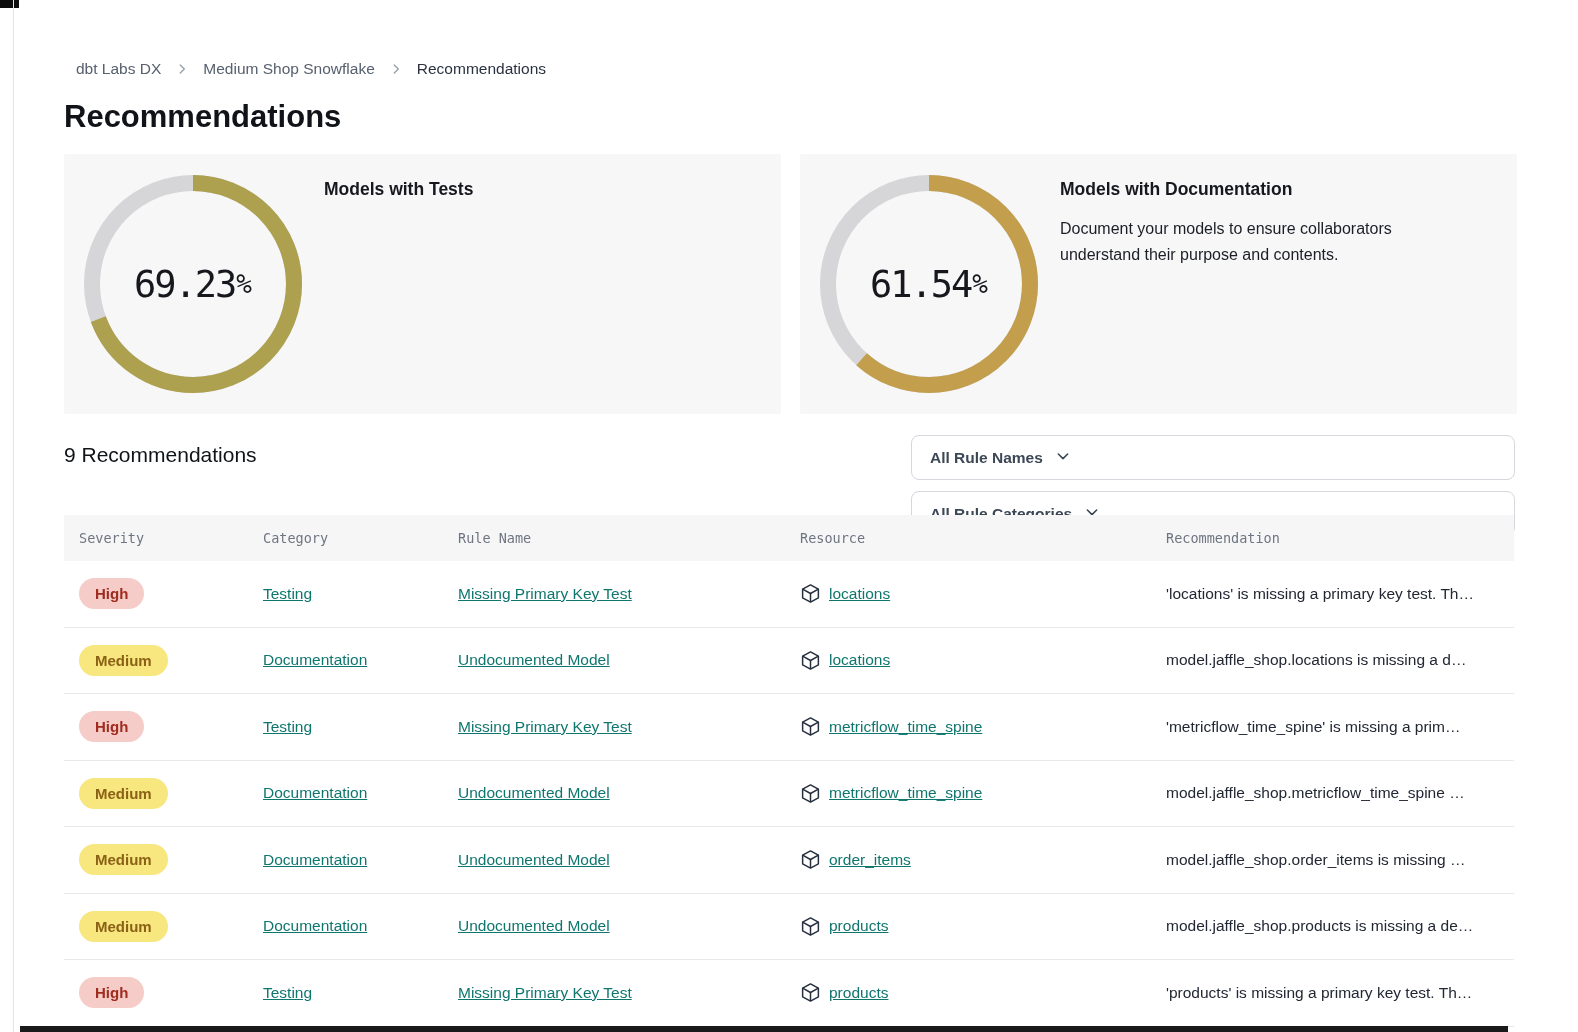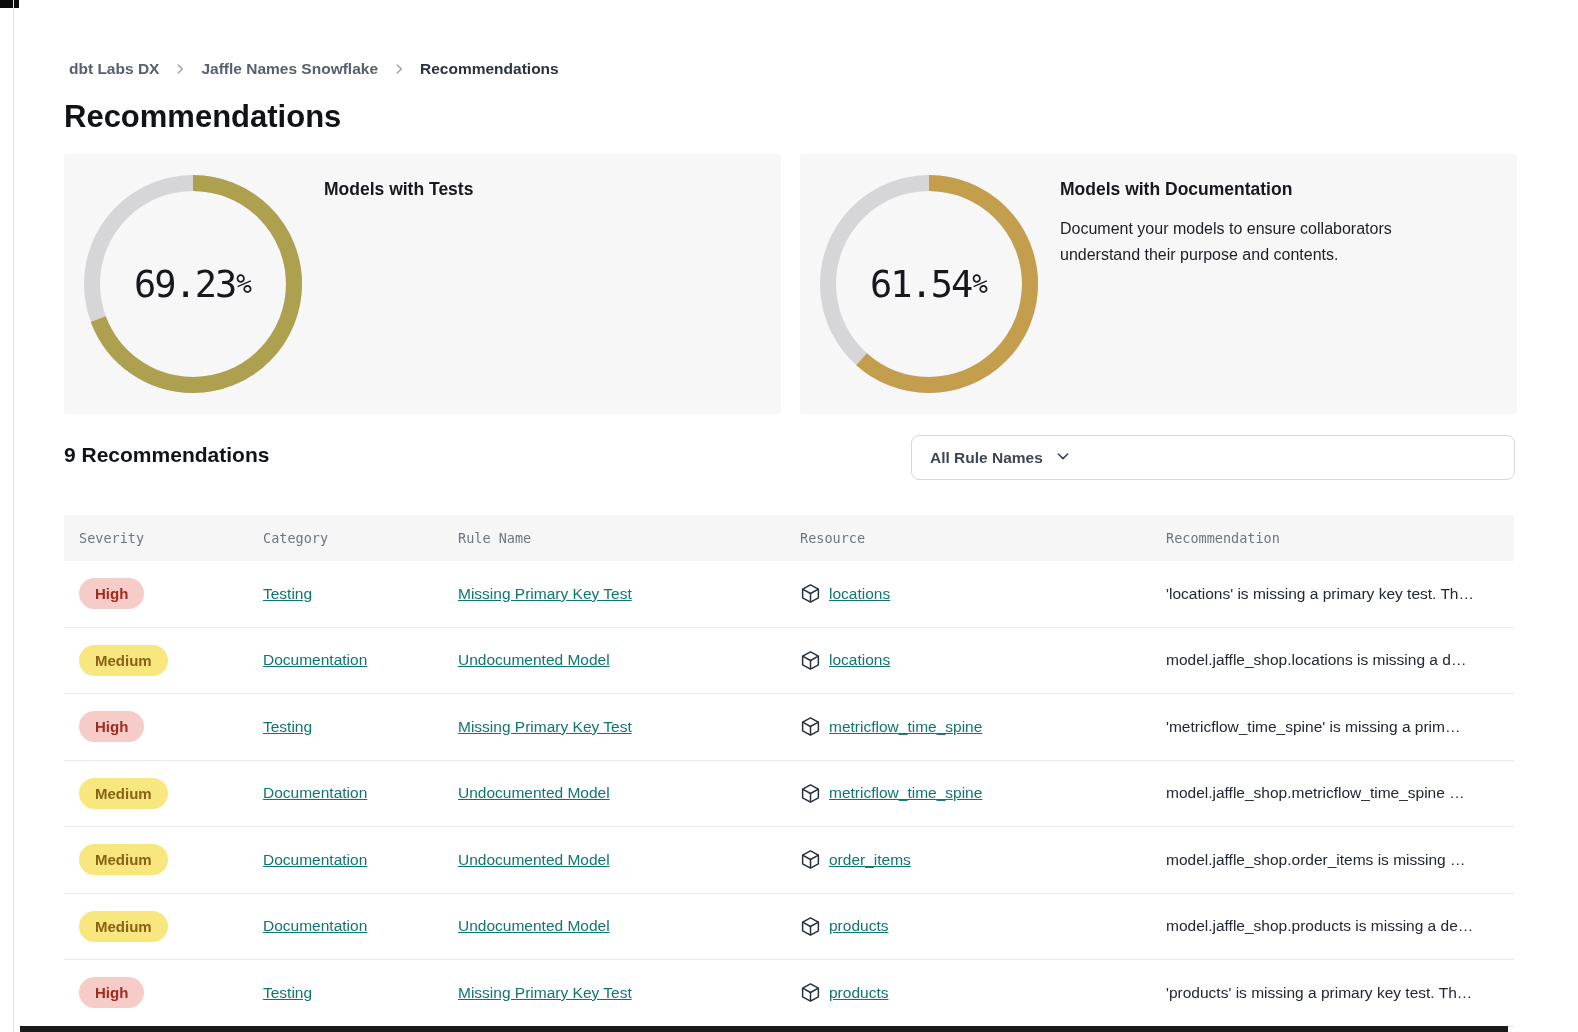--- a/index.html
+++ b/index.html
@@ -7,22 +7,22 @@
   html,body { width:1578px; height:1032px; background:#fff; overflow:hidden;
               font-family:"Liberation Sans", sans-serif; color:#16181d; }
   .stage { position:relative; width:1578px; height:1032px; background:#fff; }
 
   
   .corner-artifact { position:absolute; left:0; top:0; width:19px; height:8px; background:#0c0c0c; }
   .left-divider { position:absolute; left:13px; top:0; width:1px; height:1032px; background:#e4e4e6; }
   .bottom-cutoff { position:absolute; left:20px; top:1026px; width:1488px; height:6px; background:#1a1a1a; }
 
   
-  .breadcrumb { position:absolute; left:69px; top:60px; display:flex; align-items:center; gap:14px;
-                font-size:15.5px; font-weight:bold; color:#56606e; }
+  .breadcrumb { position:absolute; left:76px; top:60px; display:flex; align-items:center; gap:14px;
+                font-size:15.5px; font-weight:normal; color:#56606e; }
   .crumb { cursor:pointer; }
   .crumb.active { color:#2a3240; }
   .crumb-sep { display:flex; align-items:center; color:#9aa1ab; }
 
   .page-title { position:absolute; left:64px; top:99px; font-size:31px; font-weight:600; color:#101317; }
 
   
   .card { position:absolute; top:154px; width:717px; height:260px; background:#f7f7f8; border-radius:2px; }
   .card1 { left:64px; } .card2 { left:800px; }
   .donut-wrap { position:absolute; left:19px; top:20px; width:220px; height:220px; }
@@ -32,21 +32,21 @@
                  font-family:"DejaVu Sans Mono", monospace; color:#16181d; }
   .donut-label .num { font-size:37px; letter-spacing:-2px; }
   .donut-label .unit { font-size:26px; margin-left:1px; }
   .card-text { position:absolute; left:260px; top:25px; }
   .card-title { font-size:17.5px; font-weight:bold; color:#16181d; }
   .card-desc { margin-top:16px; font-size:16px; line-height:1.62; color:#1b1e24; }
   .card1 .card-desc { max-width:452px; }
   .card2 .card-desc { max-width:372px; }
 
   
-  .count-heading { position:absolute; left:64px; top:443px; font-size:21px; font-weight:bold; color:#101317; }
+  .count-heading { position:absolute; left:64px; top:443px; font-size:21px; font-weight:normal; color:#101317; }
   .filters { position:absolute; top:435px; left:911px; width:604px; display:flex; justify-content:flex-end; gap:11px;flex-direction:column; }
   .filter-btn { height:45px; padding:0 18px; background:#fff; border:1px solid #d4d7dc; border-radius:8px;
                 display:flex; align-items:center; gap:12px; font-size:15.5px; font-weight:600; color:#3c4756;
                 cursor:pointer; font-family:"Liberation Sans", sans-serif; }
 
   
   .table { position:absolute; left:64px; top:515px; width:1450px; }
   .thead { display:flex; align-items:center; height:46px; background:#f6f6f7;
            font-family:"DejaVu Sans Mono", monospace; font-size:13.5px; color:#6e7582; padding-left:15px; }
   .trow { display:flex; align-items:center; height:66.5px; border-bottom:1px solid #e8e9eb;
@@ -70,21 +70,21 @@
   <div class="corner-artifact"></div>
   <div class="left-divider"></div>
 
   <nav class="breadcrumb">
     <span class="crumb">dbt Labs DX</span>
     <span class="crumb-sep">
       <svg width="14" height="14" viewBox="0 0 24 24" fill="none" stroke="#9aa1ab" stroke-width="2.4" stroke-linecap="round" stroke-linejoin="round">
           <polyline points="9 5 16 12 9 19"></polyline>
         </svg>
     </span>
-    <span class="crumb">Jaffle Names Snowflake</span>
+    <span class="crumb">Medium Shop Snowflake</span>
     <span class="crumb-sep">
       <svg width="14" height="14" viewBox="0 0 24 24" fill="none" stroke="#9aa1ab" stroke-width="2.4" stroke-linecap="round" stroke-linejoin="round">
           <polyline points="9 5 16 12 9 19"></polyline>
         </svg>
     </span>
     <span class="crumb active">Recommendations</span>
   </nav>
 
   <h1 class="page-title">Recommendations</h1>
 
@@ -124,20 +124,28 @@
   <h2 class="count-heading">9 Recommendations</h2>
   <div class="filters">
     <button class="filter-btn">
       <span>All Rule Names</span>
       <span>
         <svg width="16" height="16" viewBox="0 0 24 24" fill="none" stroke="#3c4756" stroke-width="2.4" stroke-linecap="round" stroke-linejoin="round">
             <polyline points="5 9 12 16 19 9"></polyline>
           </svg>
       </span>
     </button>
+    <button class="filter-btn">
+      <span>All Rule Categories</span>
+      <span>
+        <svg width="16" height="16" viewBox="0 0 24 24" fill="none" stroke="#3c4756" stroke-width="2.4" stroke-linecap="round" stroke-linejoin="round">
+            <polyline points="5 9 12 16 19 9"></polyline>
+          </svg>
+      </span>
+    </button>
   </div>
 
   <div class="table">
     <div class="thead">
       <div class="th c1">Severity</div>
       <div class="th c2">Category</div>
       <div class="th c3">Rule Name</div>
       <div class="th c4">Resource</div>
       <div class="th c5">Recommendation</div>
     </div>

